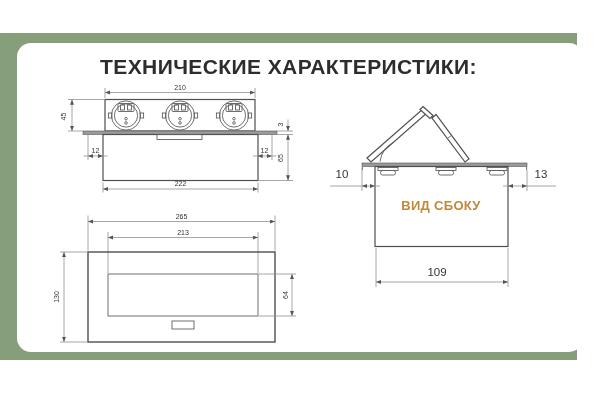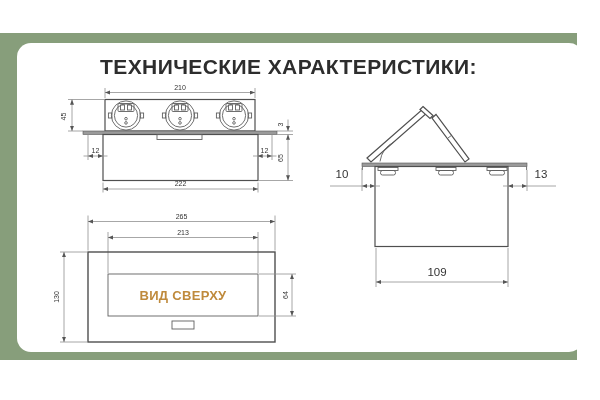--- a/index.html
+++ b/index.html
@@ -192,14 +192,14 @@
       <text class="dimtxt" x="58.5" y="297" text-anchor="middle" transform="rotate(-90 58.5 297)">130</text>
     </g>
 
     <g>
       <path class="dimline" d="M259 274 H296 M259 316 H296"></path>
       <line class="dimline" x1="292" y1="274" x2="292" y2="316" marker-start="url(#mT)" marker-end="url(#mT)"></line>
       <text class="dimtxt" x="287.5" y="295" text-anchor="middle" transform="rotate(-90 287.5 295)">64</text>
     </g>
   </svg>
 
-  <div class="view-label" style="left:183px;top:295px">ВИД СВЕРХУ</div>
+  <div class="view-label" style="left:441px;top:205px">ВИД СБОКУ</div>
 </div>
 
 </body></html>

